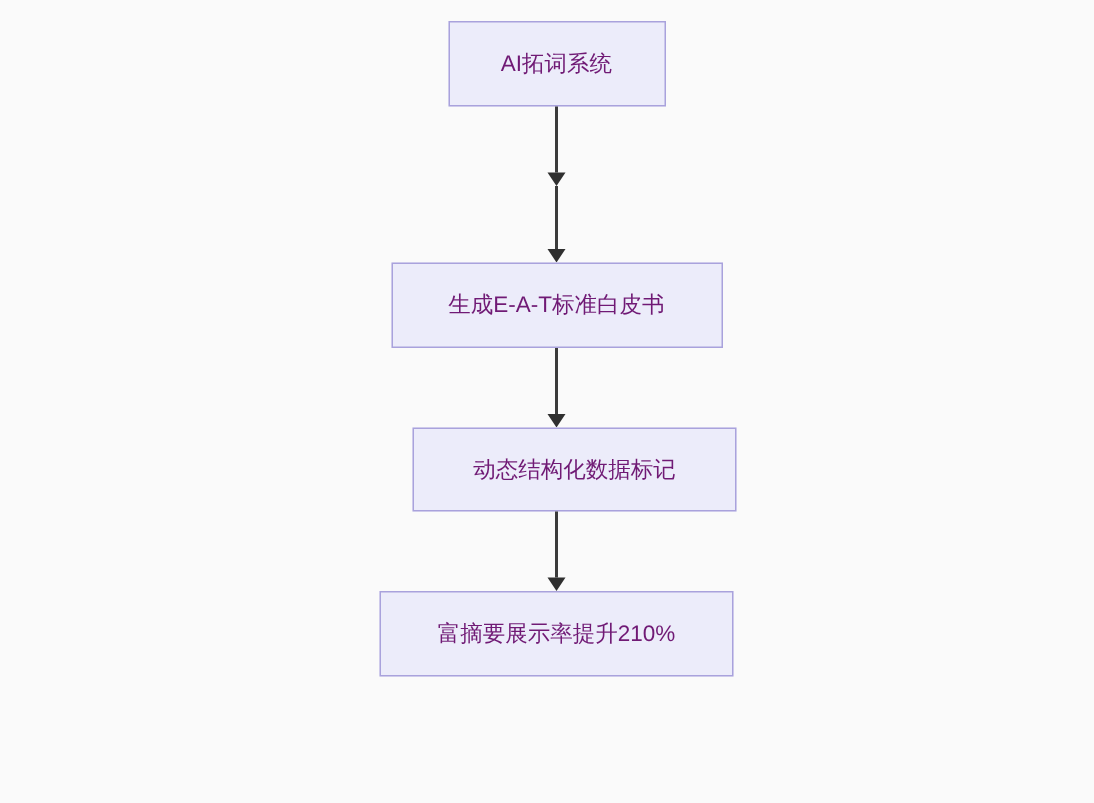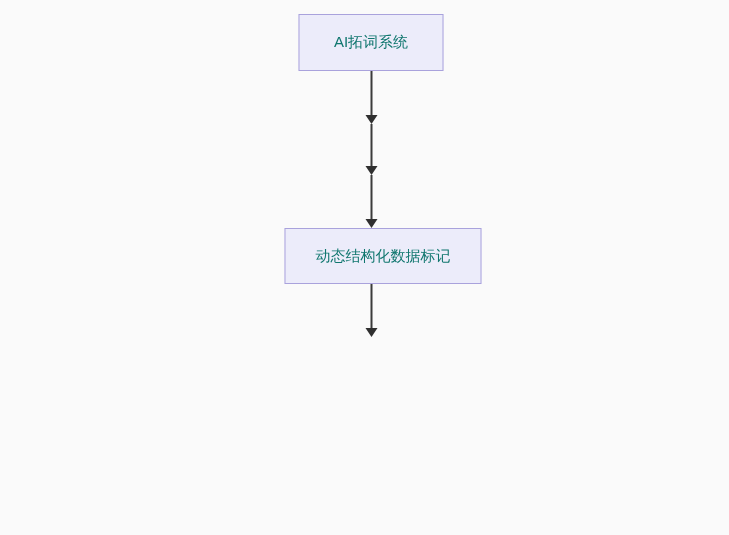--- a/index.html
+++ b/index.html
@@ -22,32 +22,32 @@
     top: 14px;
     transform: translateX(-50%);
     display: flex;
     flex-direction: column;
     align-items: center;
   }
   .node {
     box-sizing: border-box;
     background: #ececfa;
     border: 1px solid #a9a2dc;
-    color: #0f766e;
+    color: #701a75;
     font-size: 15px;
     display: flex;
     align-items: center;
     justify-content: center;
     text-align: center;
     white-space: nowrap;
   }
   .w1 { width: 145px; height: 57px; }
   .w2 { width: 192px; height: 56px; }
   .w3 { width: 221px; height: 57px; }
-  .w4 { width: 197px; height: 56px; margin-left: 24px; }
+  .w4 { width: 216px; height: 56px; margin-left: 24px; }
   .w5 { width: 236px; height: 57px; }
   .arrow {
     display: flex;
     flex-direction: column;
     align-items: center;
     width: 12px;
   }
   .g1 { height: 53px; }
   .g2 { height: 51px; }
   .g3 { height: 53px; }
@@ -79,30 +79,36 @@
       <div class="line"></div>
       <div class="head"></div>
     </div>
 
 
     <div class="arrow g2">
       <div class="line"></div>
       <div class="head"></div>
     </div>
 
+    <div class="node w3">
+      <span>生成E-A-T标准白皮书</span>
+    </div>
 
     <div class="arrow g3">
       <div class="line"></div>
       <div class="head"></div>
     </div>
 
     <div class="node w4">
       <span>动态结构化数据标记</span>
     </div>
 
     <div class="arrow g4">
       <div class="line"></div>
       <div class="head"></div>
     </div>
 
+    <div class="node w5">
+      <span>富摘要展示率提升210%</span>
+    </div>
 
   </div>
 </div>
 
 </body></html>

